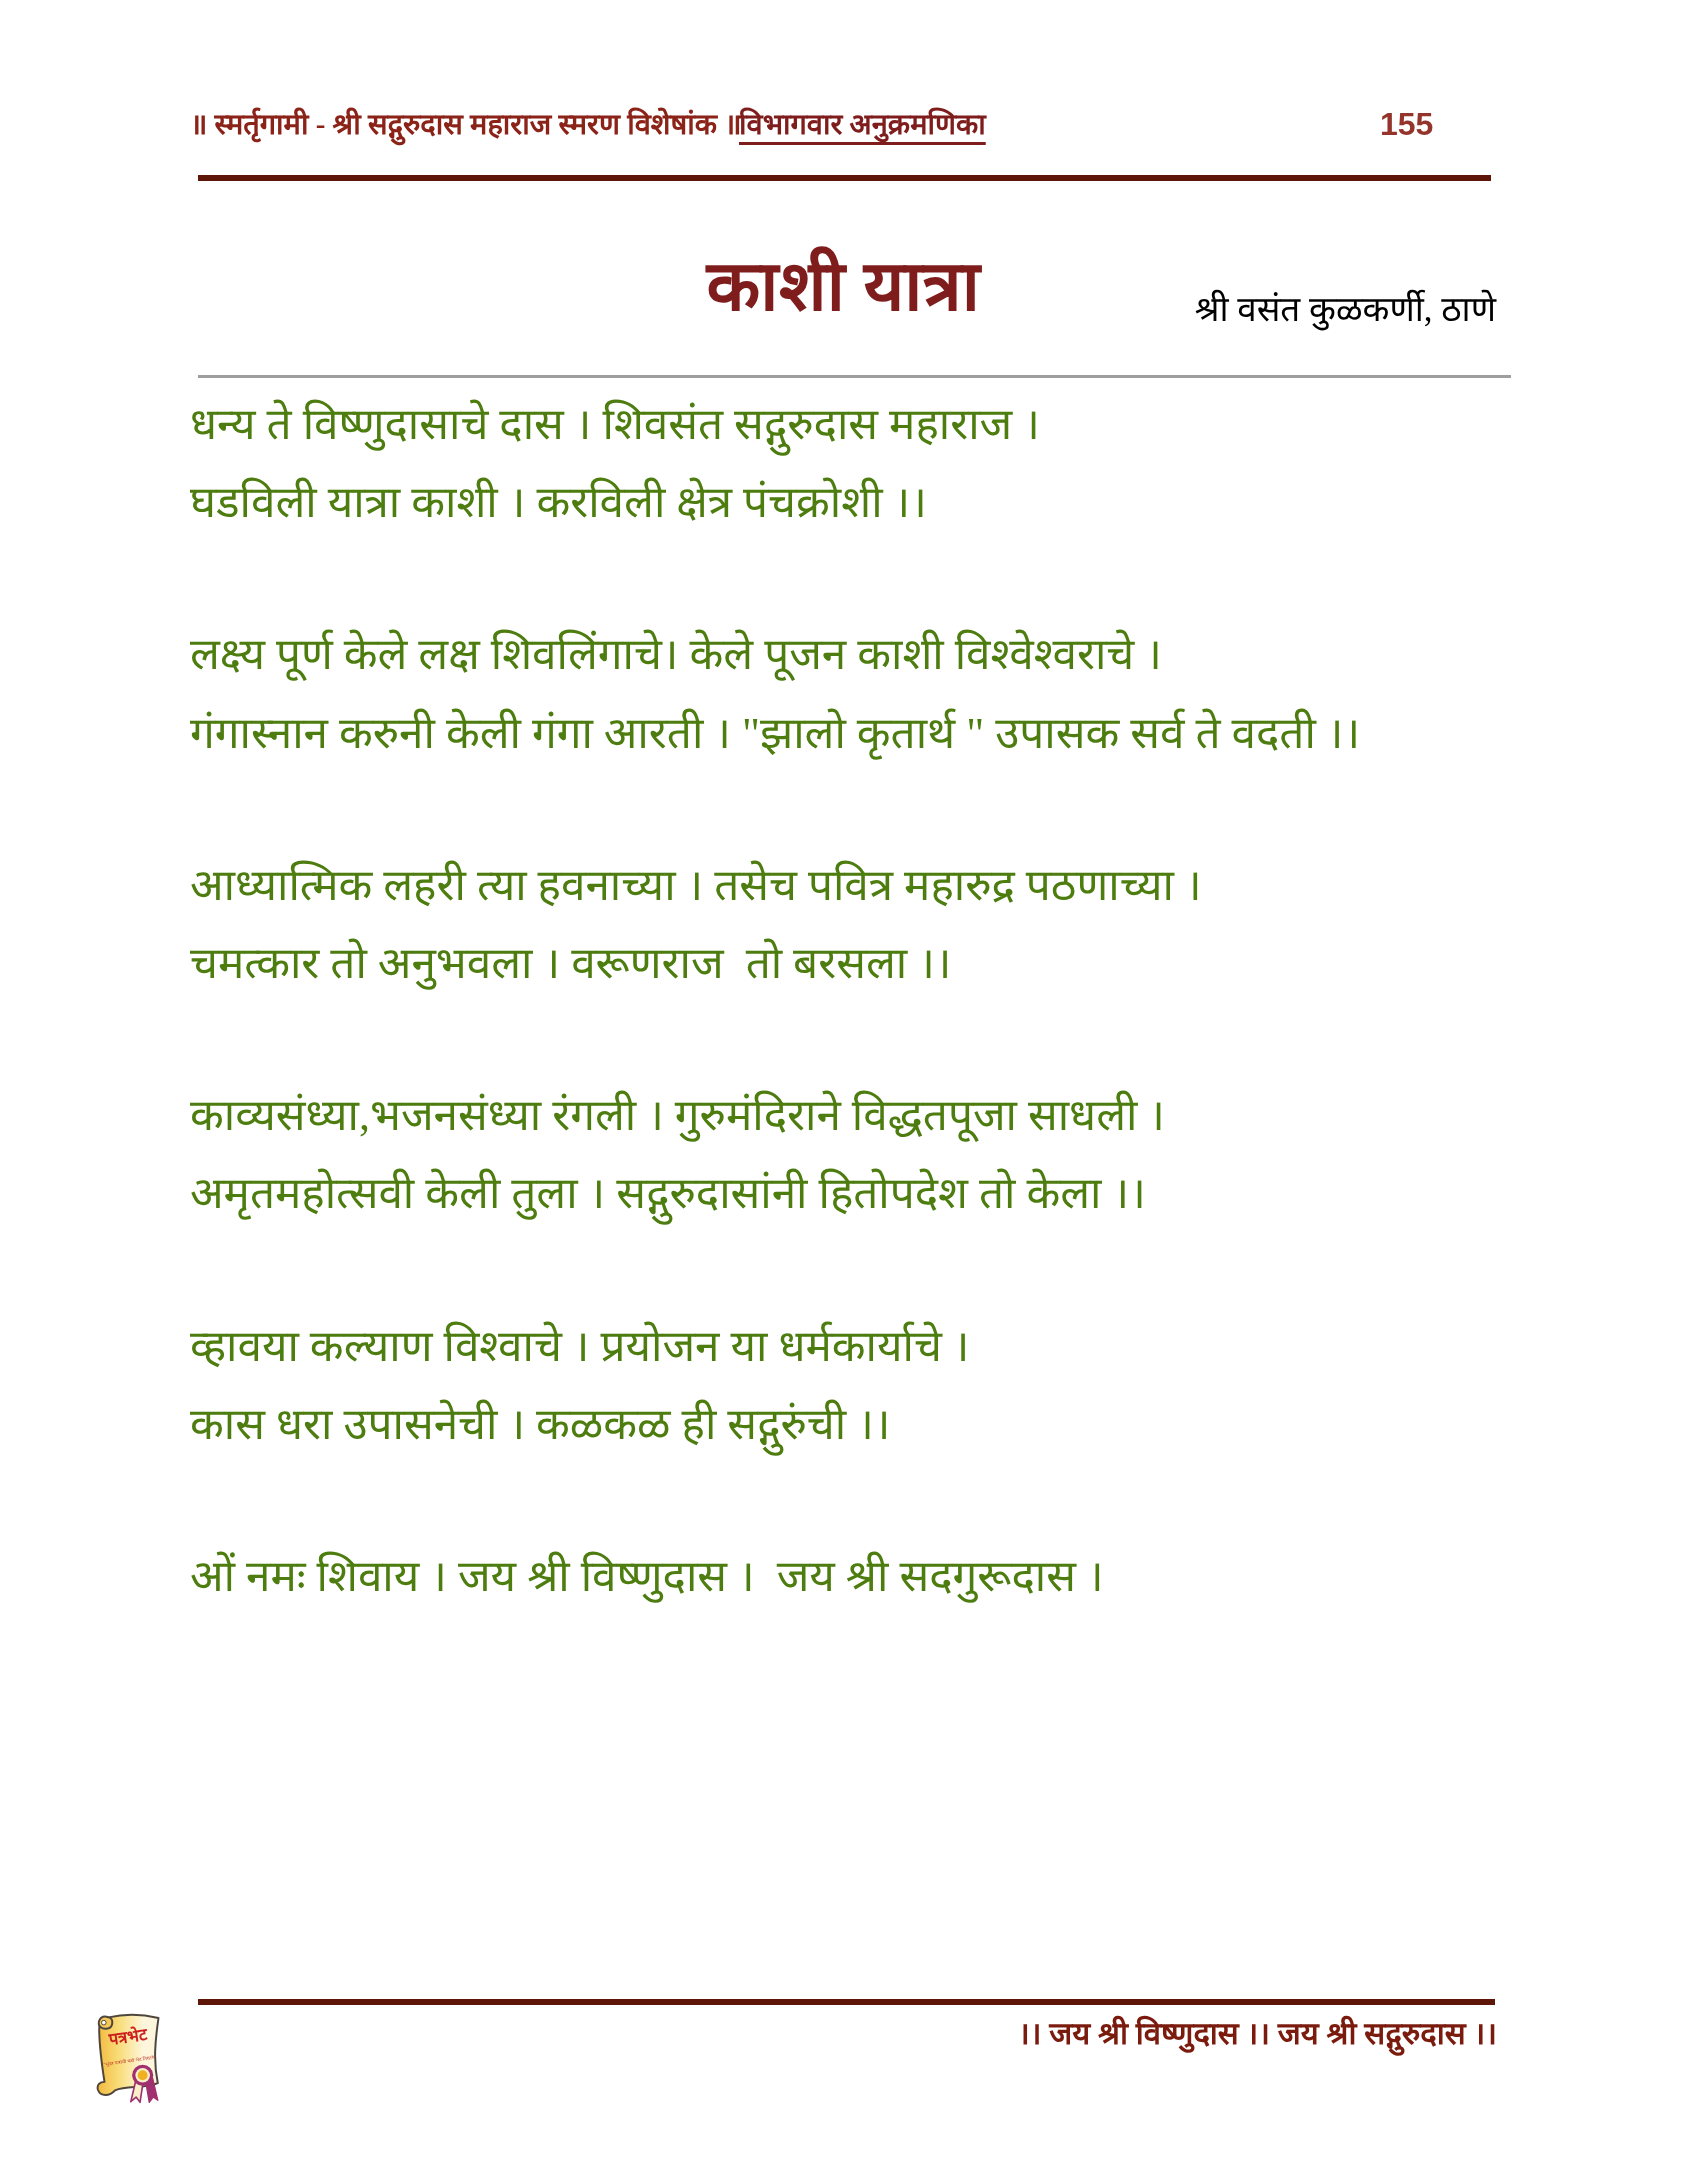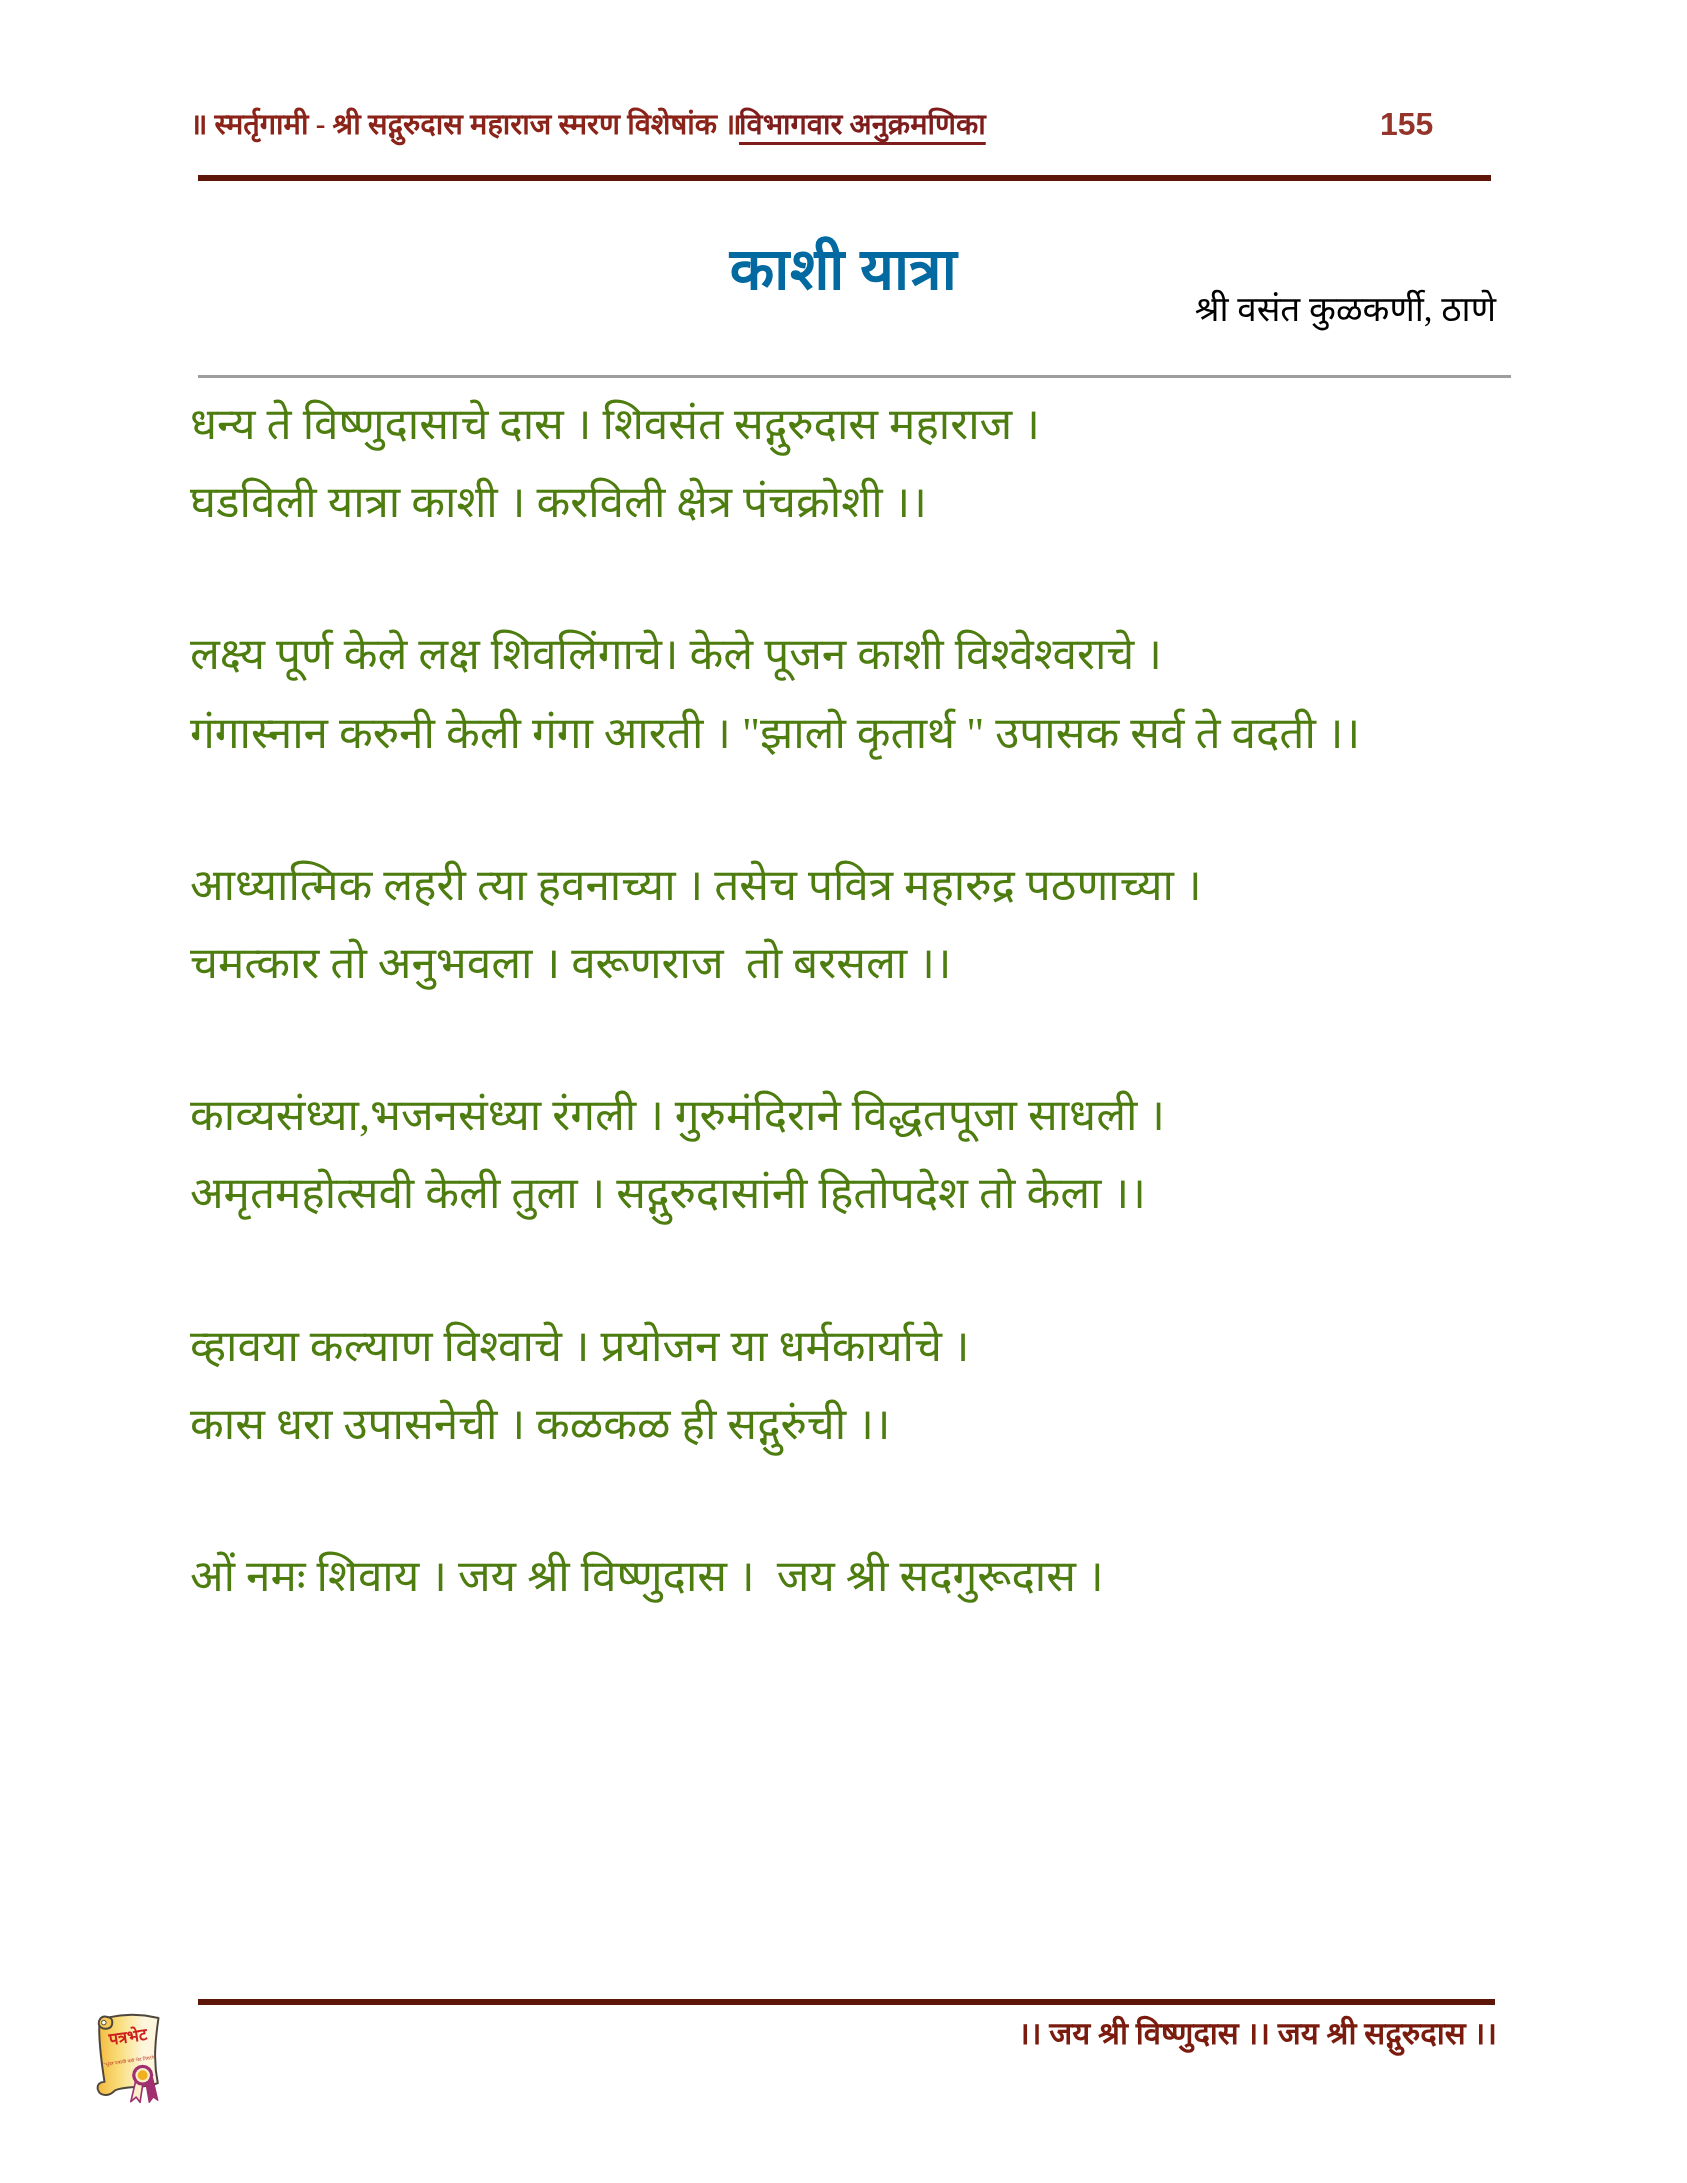--- a/index.html
+++ b/index.html
@@ -29,21 +29,21 @@
     font-family: "Liberation Sans", sans-serif;
     font-size: 32px; font-weight: bold; color: #94342A;
   }
   .header-rule {
     position: absolute; top: 175px; left: 198px;
     width: 1293px; height: 6px; background: #5E1609;
   }
   
   .art-title {
     position: absolute; top: 188px; left: 0; width: 1687px;
-    text-align: center; font-size: 58px; font-weight: bold; color: #0369a1;
+    text-align: center; font-size: 70px; font-weight: bold; color: #7f1d1d;
     letter-spacing: 0.7px;
   }
   .author {
     position: absolute; top: 284px; right: 191px;
     font-size: 35px; color: #000000; white-space: nowrap;
   }
   .divider {
     position: absolute; top: 375px; left: 198px;
     width: 1313px; height: 3.3px; background: #9E9E9E;
   }

